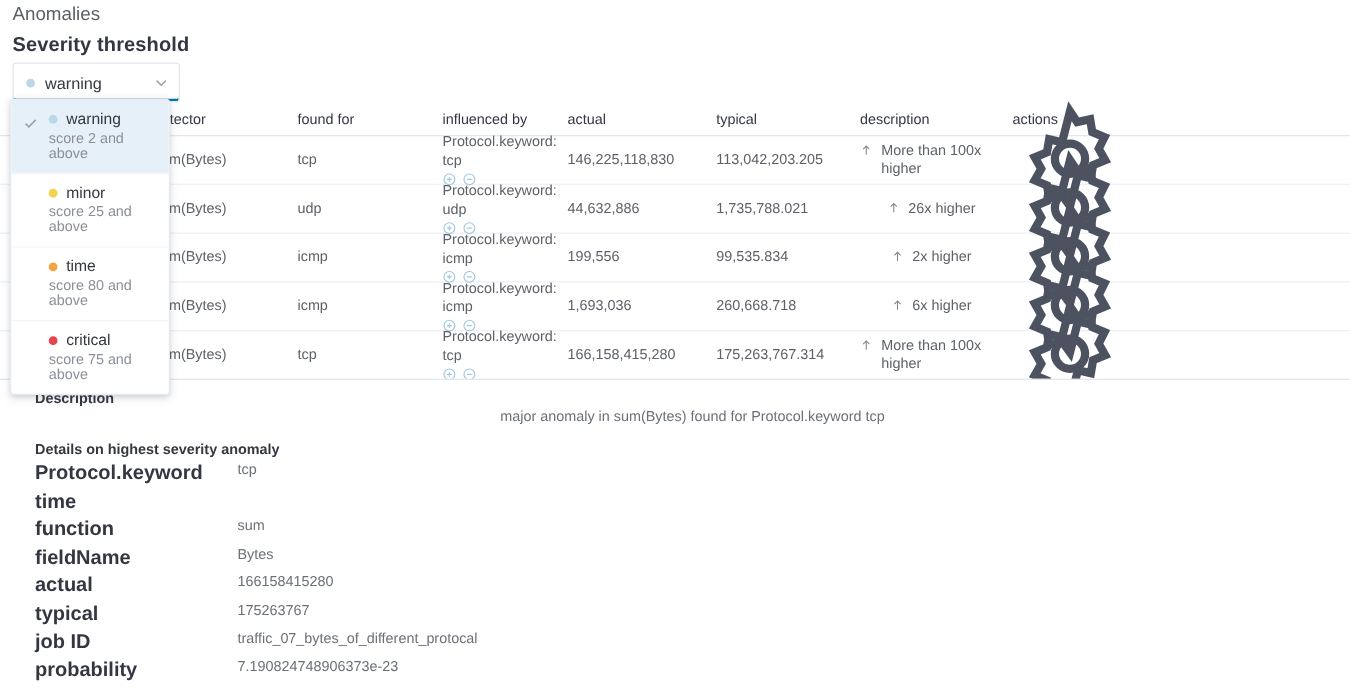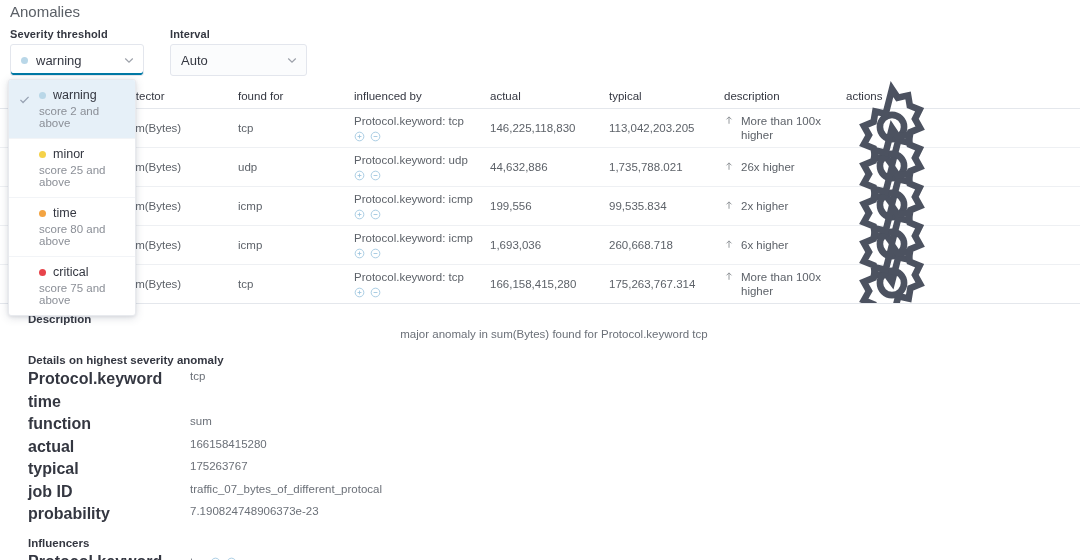--- a/index.html
+++ b/index.html
@@ -17,21 +17,21 @@
   .panel-title {
     position: absolute; left: 10px; top: 3px;
     font-size: 15px; color: #5a5f66; font-weight: 400;
   }
 
   
   .controls { position: absolute; left: 10px; top: 28px; display: flex; }
   .control-group { display: flex; flex-direction: column; }
   .control-group.interval { margin-left: 26px; }
   .control-label {
-    font-size: 11px; font-weight: bold; color: #343741;
+    font-size: 16px; font-weight: bold; color: #343741;
     margin-bottom: 4px; letter-spacing: .1px;
   }
   .select-box {
     position: relative; display: flex; align-items: center;
     height: 32px; width: 134px; padding: 0 8px 0 10px;
     background: #fbfcfd; border: 1px solid #e3e6ed; border-radius: 3px;
     font-size: 13px; color: #343741; cursor: pointer;
   }
   .select-box.wide { width: 137px; }
   .select-box.focused {
@@ -75,31 +75,31 @@
     border-bottom: 1px solid #eef0f3;
     padding: 0 0 0 10px;
   }
   .thead { border-bottom: 1px solid #e4e7ec; height: 25px; }
   .thead .cell { font-size: 11.5px; color: #343741; font-weight: normal; }
   .tbody-row { height: 39px; }
   .cell { padding-right: 8px; font-size: 11.5px; color: #5d6269; }
   .c-sev { width: 113px; display: flex; align-items: center; }
   .c-det { width: 115px; }
   .c-found { width: 116px; }
-  .c-infl { width: 136px; }
+  .c-infl { width: 100px; }
   .c-actual { width: 119px; }
   .c-typ { width: 115px; }
   .c-desc { width: 122px; }
   .c-act { width: 100px; }
   .sort-ico { display: inline-block; width: 11px; height: 11px; margin-left: 5px; vertical-align: -1px; opacity: .7; }
   .sev-dot { width: 8px; height: 8px; border-radius: 50%; margin-right: 8px; flex: none; }
   .infl-label { color: #5d6269; line-height: 1.25; }
   .infl-icons { margin-top: 2px; display: flex; gap: 5px; }
   .mini-ico { width: 11px; height: 11px; color: #9fc7e0; cursor: pointer; }
-  .desc-wrap { display: flex; align-items: flex-start; }
+  .desc-wrap { display: flex; align-items: flex-start; justify-content: center; }
   .arrow-up { width: 10px; height: 10px; margin-right: 7px; margin-top: 1px; flex: none; opacity: .75; }
   .desc-text { line-height: 1.25; }
   .gear { width: 16px; height: 16px; color: #4c5260; cursor: pointer; }
 
   
   .details { position: absolute; left: 0; top: 303px; width: 1080px;
              border-top: 1px solid #e4e7ec; background: #fff;
              padding: 9px 0 0 28px; }
   .d-head { font-size: 11.5px; font-weight: bold; color: #343741; margin-bottom: 3px; }
   .d-sub { font-size: 11.5px; color: #6b7078; text-align: center; }
@@ -122,31 +122,20 @@
       <div class="select-box focused">
         <span class="select-dot"></span>
         <span class="select-value">warning</span>
         <span class="chev">
           <svg viewBox="0 0 16 16" fill="none" stroke="#69707d" stroke-width="1.6">
               <path d="M3 6l5 5 5-5"></path>
             </svg>
         </span>
       </div>
     </div>
-    <div class="control-group interval">
-      <div class="control-label">Interval</div>
-      <div class="select-box wide">
-        <span class="select-value">Auto</span>
-        <span class="chev">
-          <svg viewBox="0 0 16 16" fill="none" stroke="#69707d" stroke-width="1.6">
-              <path d="M3 6l5 5 5-5"></path>
-            </svg>
-        </span>
-      </div>
-    </div>
   </div>
 
   <div class="table">
     <div class="trow thead">
       <div class="cell c-sev">
         <span>max severity</span>
         <span class="sort-ico">
           <svg viewBox="0 0 16 16" fill="none" stroke="#343741" stroke-width="1.4">
               <path d="M8 2v11M4 9l4 4 4-4"></path>
             </svg>
@@ -348,20 +337,24 @@
         <div class="kv">
           <div class="k">Protocol.keyword</div>
           <div class="v">tcp</div>
         </div>
         <div class="kv">
           <div class="k">time</div>
         </div>
         <div class="kv">
           <div class="k">function</div>
           <div class="v">sum</div>
+        </div>
+        <div class="kv">
+          <div class="k">fieldName</div>
+          <div class="v">Bytes</div>
         </div>
         <div class="kv">
           <div class="k">actual</div>
           <div class="v">166158415280</div>
         </div>
         <div class="kv">
           <div class="k">typical</div>
           <div class="v">175263767</div>
         </div>
         <div class="kv">

